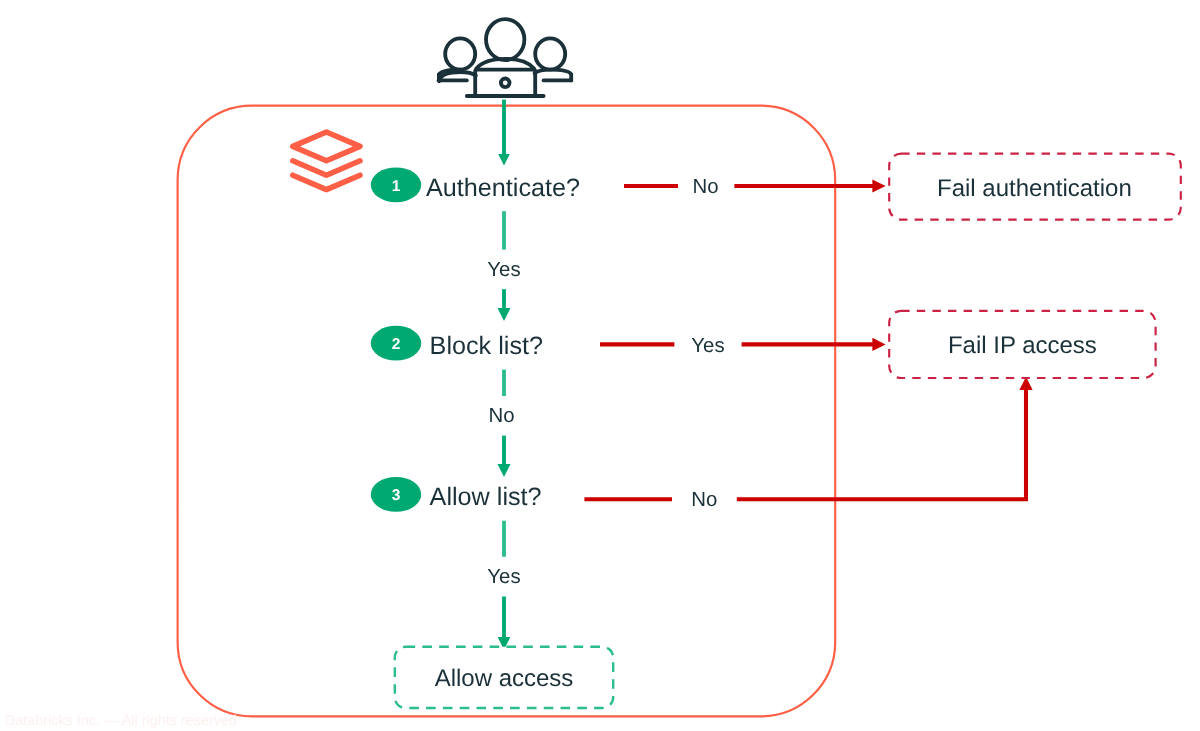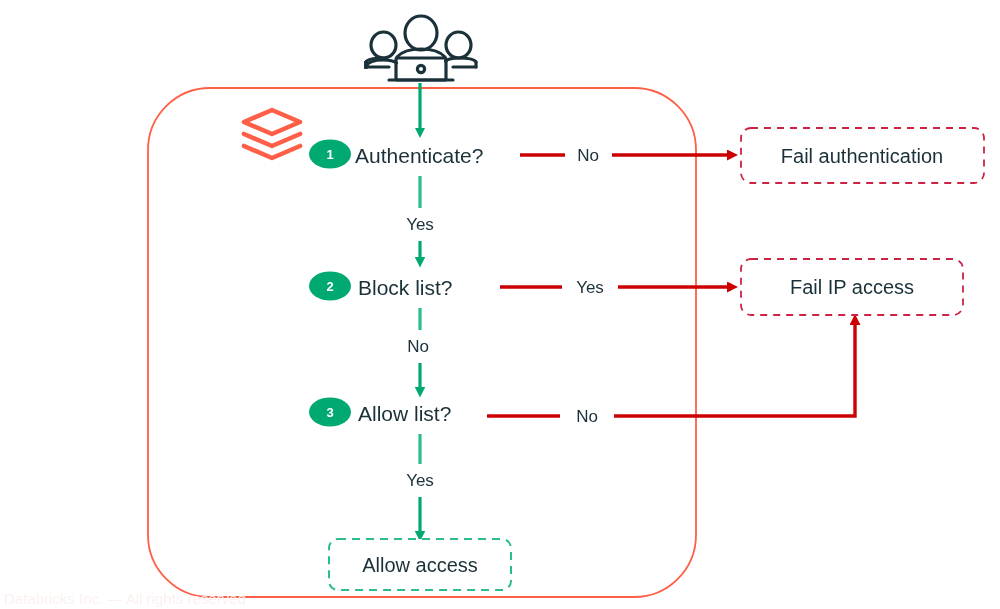--- a/index.html
+++ b/index.html
@@ -49,21 +49,21 @@
     font-family: "Liberation Sans", sans-serif;
     font-size: 20px;
     fill: #1b3139;
     text-anchor: middle;
   }
   .watermark {
     position: absolute;
     left: 4px;
     bottom: 2px;
     font-family: "Liberation Sans", sans-serif;
-    font-size: 15px;
+    font-size: 12px;
     color: #fbf1ef;
     white-space: nowrap;
     user-select: none;
   }
 </style>
 </head>
 <body>
 
 <div id="stage">
 

